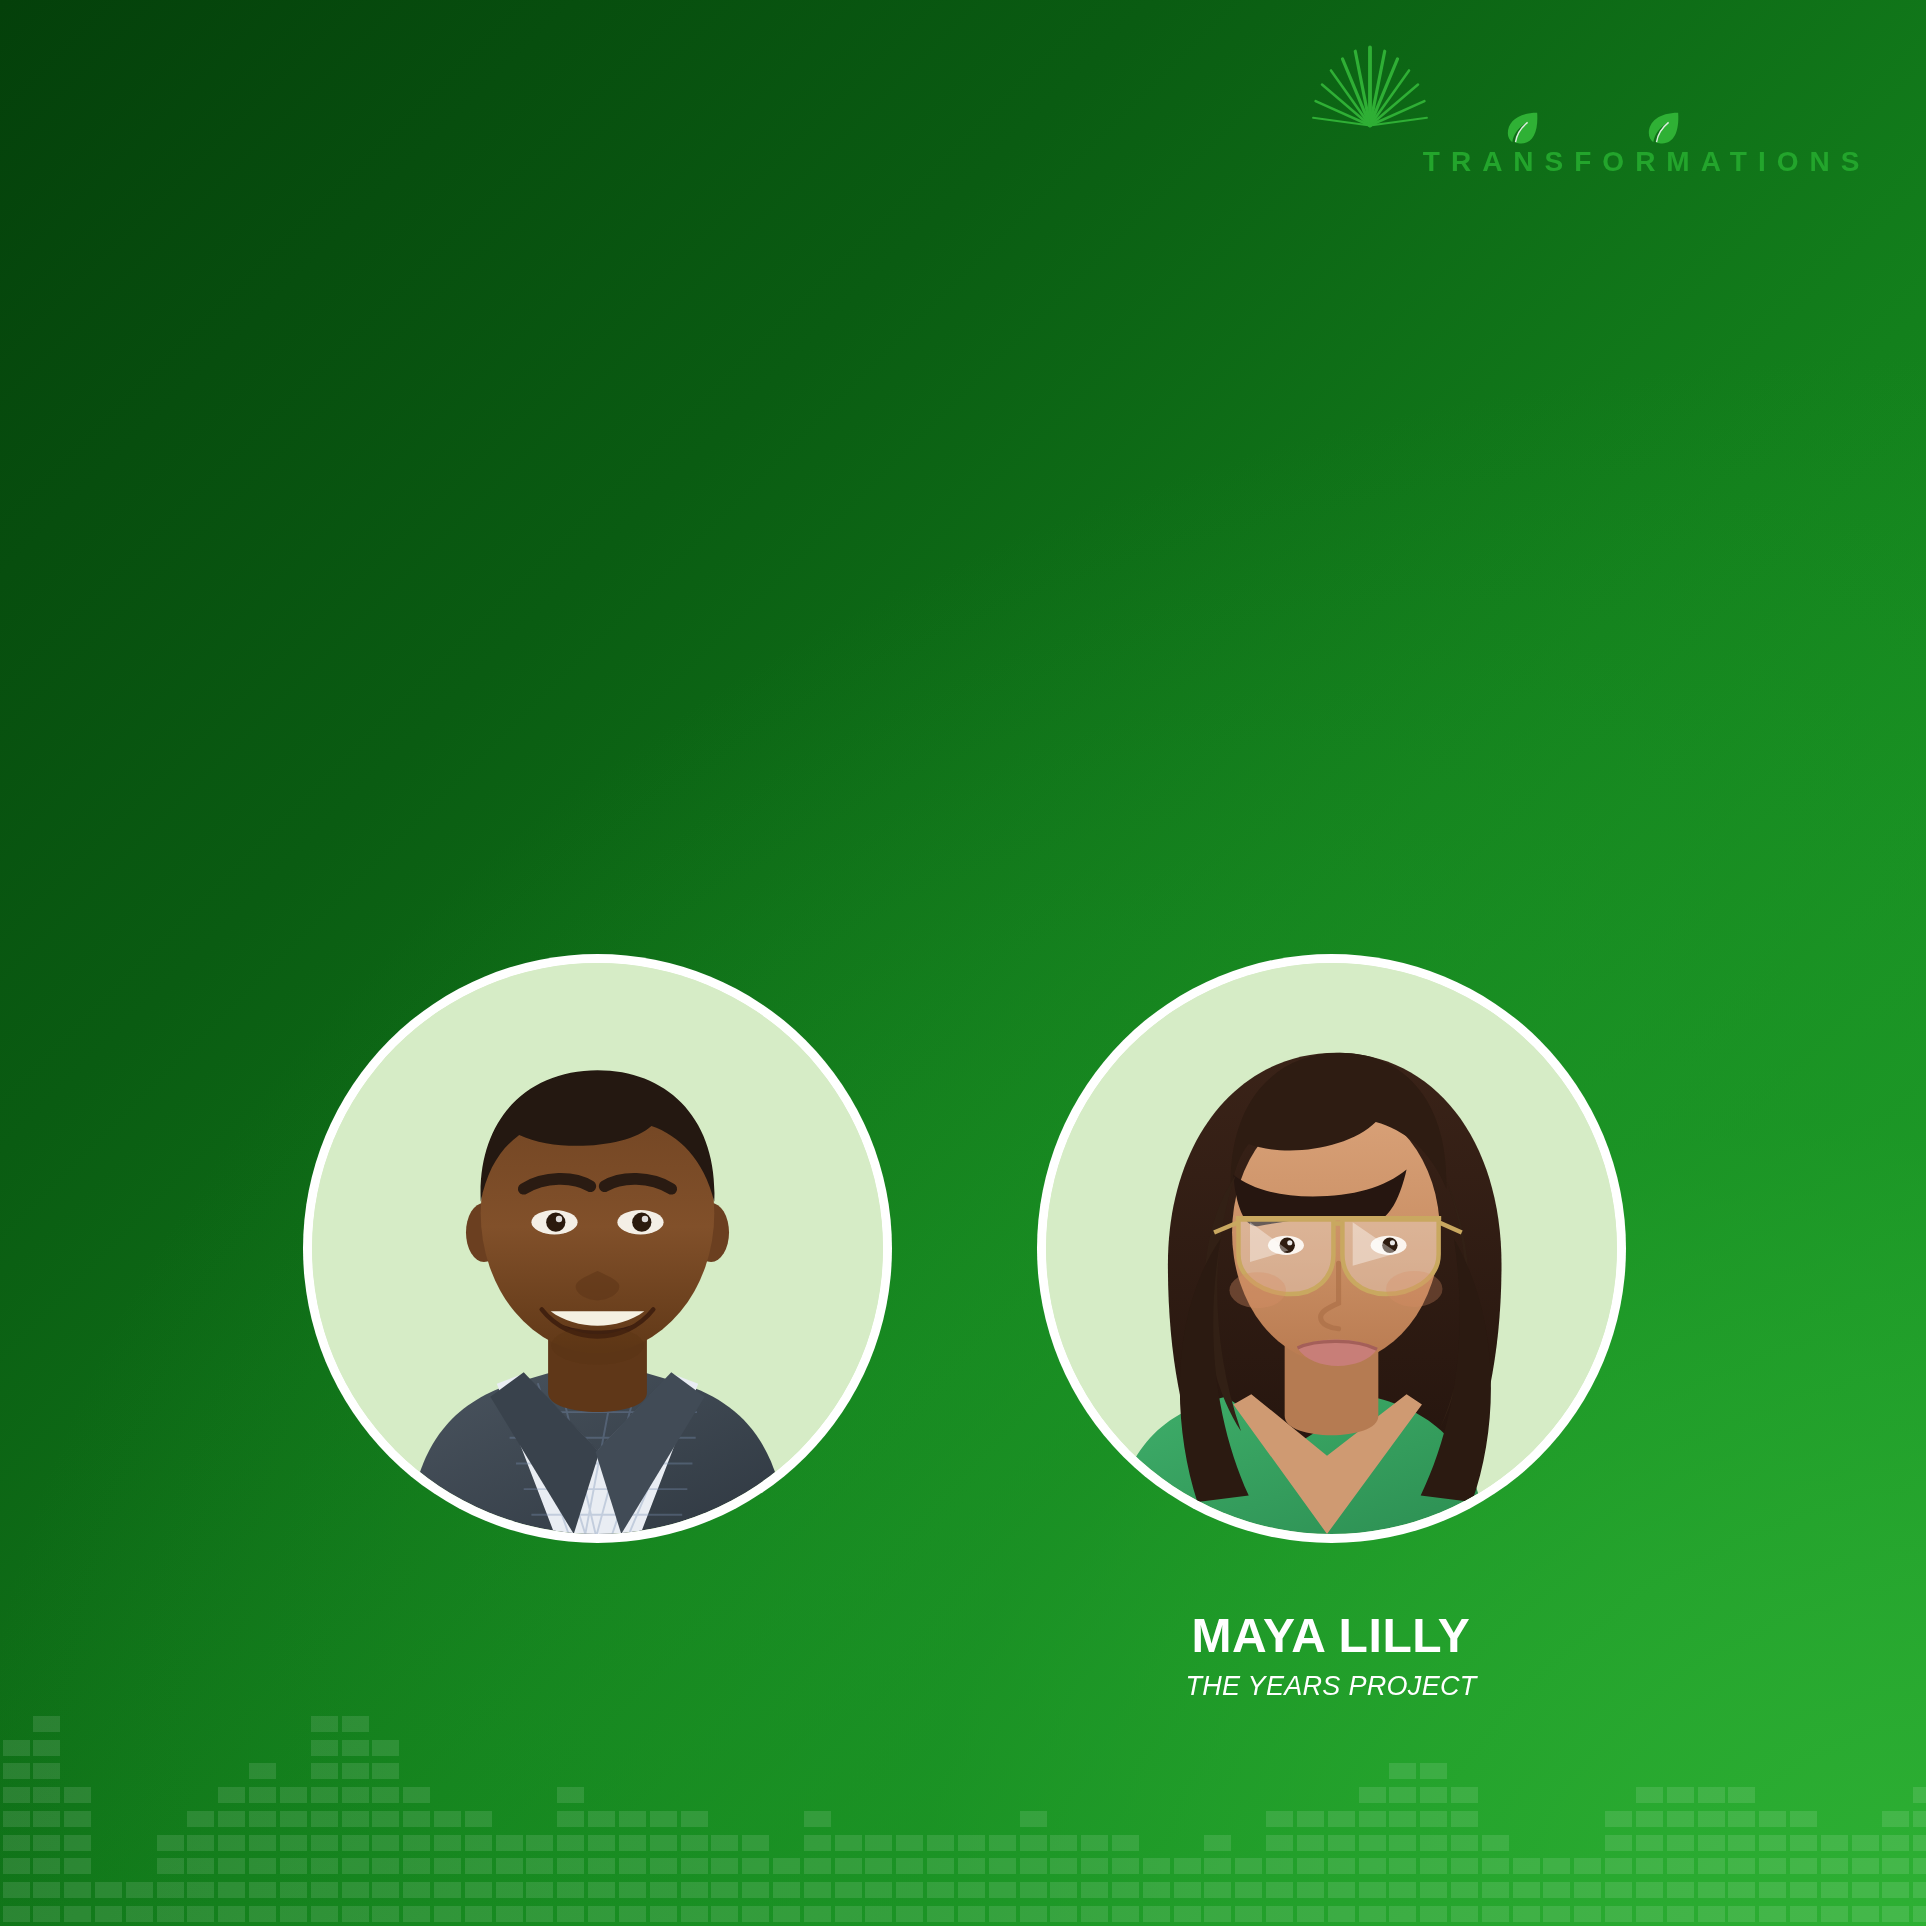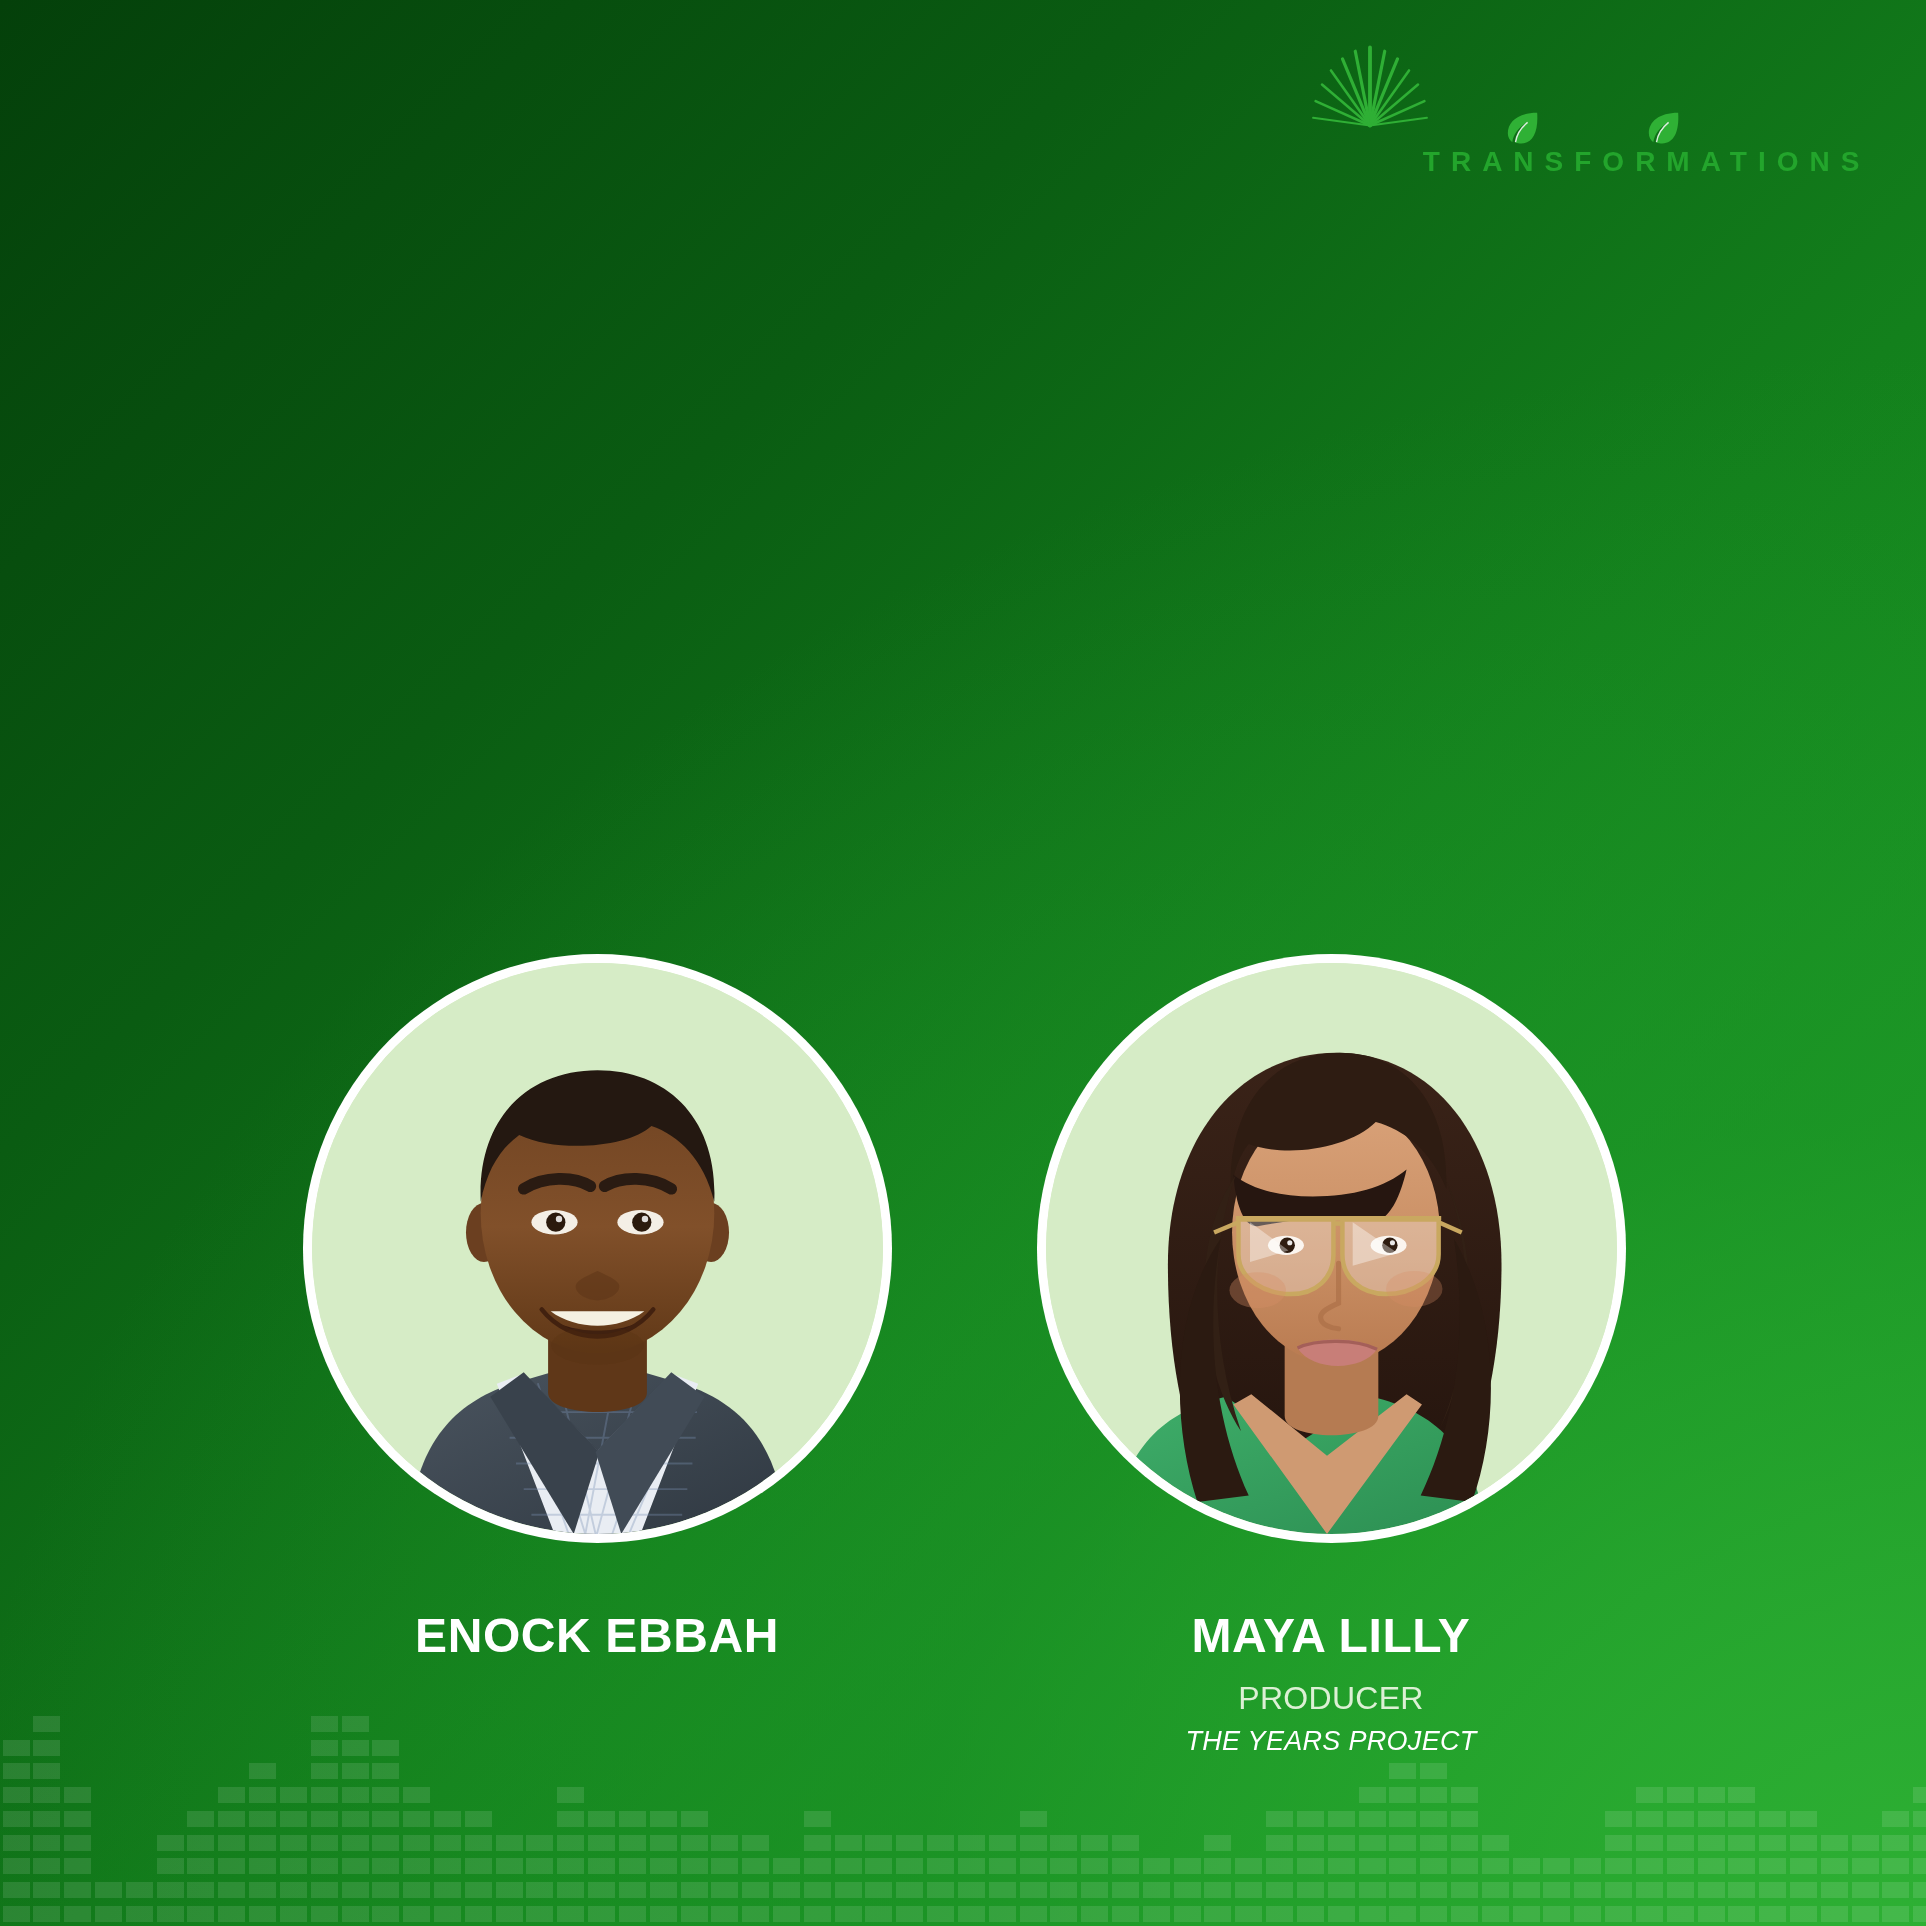--- a/index.html
+++ b/index.html
@@ -243,21 +243,20 @@
           <path d="M445 420v60c-22 10-34 16-34 24 0 14 22 22 34 22s34-8 34-22c0-8-12-14-34-24" fill="#5d3517" opacity="0.55"></path>
 
           <path d="M358 540c44 54 130 54 174 0 -26 44-148 44-174 0z" fill="#3a1c10"></path>
           <path d="M372 543c40 30 106 30 146 0z" fill="#f5f1e2"></path>
           <path d="M358 540c44 56 130 56 174 0" stroke="#42210f" stroke-width="7" fill="none" stroke-linecap="round"></path>
 
           <ellipse cx="445" cy="596" rx="72" ry="30" fill="#55300f" opacity="0.25"></ellipse>
         </g>
       </svg>
     </div>
-    <div class="speaker-name">ENOCK EBBAH</div>
   </div>
 
   <div class="speaker" id="speaker-1">
     <div class="avatar">
       <svg class="photo" viewBox="0 0 890 890" preserveAspectRatio="xMidYMid slice">
         <defs>
           <clipPath id="clipB">
               <circle cx="445" cy="445" r="445"></circle>
             </clipPath>
           <linearGradient id="skinB" x1="0" y1="0" x2="0" y2="1">
@@ -318,21 +317,20 @@
 
           <ellipse cx="330" cy="510" rx="44" ry="28" fill="#d78f68" opacity="0.35"></ellipse>
           <ellipse cx="574" cy="508" rx="44" ry="28" fill="#d78f68" opacity="0.3"></ellipse>
 
           <path d="M272 430c-26 150-6 290 44 400l-80 10c-42-130-40-300 36-410z" fill="#2b1a11"></path>
           <path d="M636 430c70 120 72 286 28 410l-80-10c54-112 74-252 52-400z" fill="#2b1a11"></path>
         </g>
       </svg>
     </div>
     <div class="speaker-name">MAYA LILLY</div>
-    <div class="speaker-role">PRODUCER</div>
     <div class="speaker-org">THE YEARS PROJECT</div>
   </div>
 
   <div id="pixelgrid">
       <div class="cell" style="left: 2.6px; top: 192px; width: 27px; height: 16px; background: rgba(255, 255, 255, 0.114);"></div>
       <div class="cell" style="left: 2.6px; top: 168px; width: 27px; height: 16px; background: rgba(255, 255, 255, 0.114);"></div>
       <div class="cell" style="left: 2.6px; top: 144px; width: 27px; height: 16px; background: rgba(255, 255, 255, 0.114);"></div>
       <div class="cell" style="left: 2.6px; top: 121px; width: 27px; height: 16px; background: rgba(255, 255, 255, 0.114);"></div>
       <div class="cell" style="left: 2.6px; top: 97px; width: 27px; height: 16px; background: rgba(255, 255, 255, 0.114);"></div>
       <div class="cell" style="left: 2.6px; top: 73px; width: 27px; height: 16px; background: rgba(255, 255, 255, 0.114);"></div>

